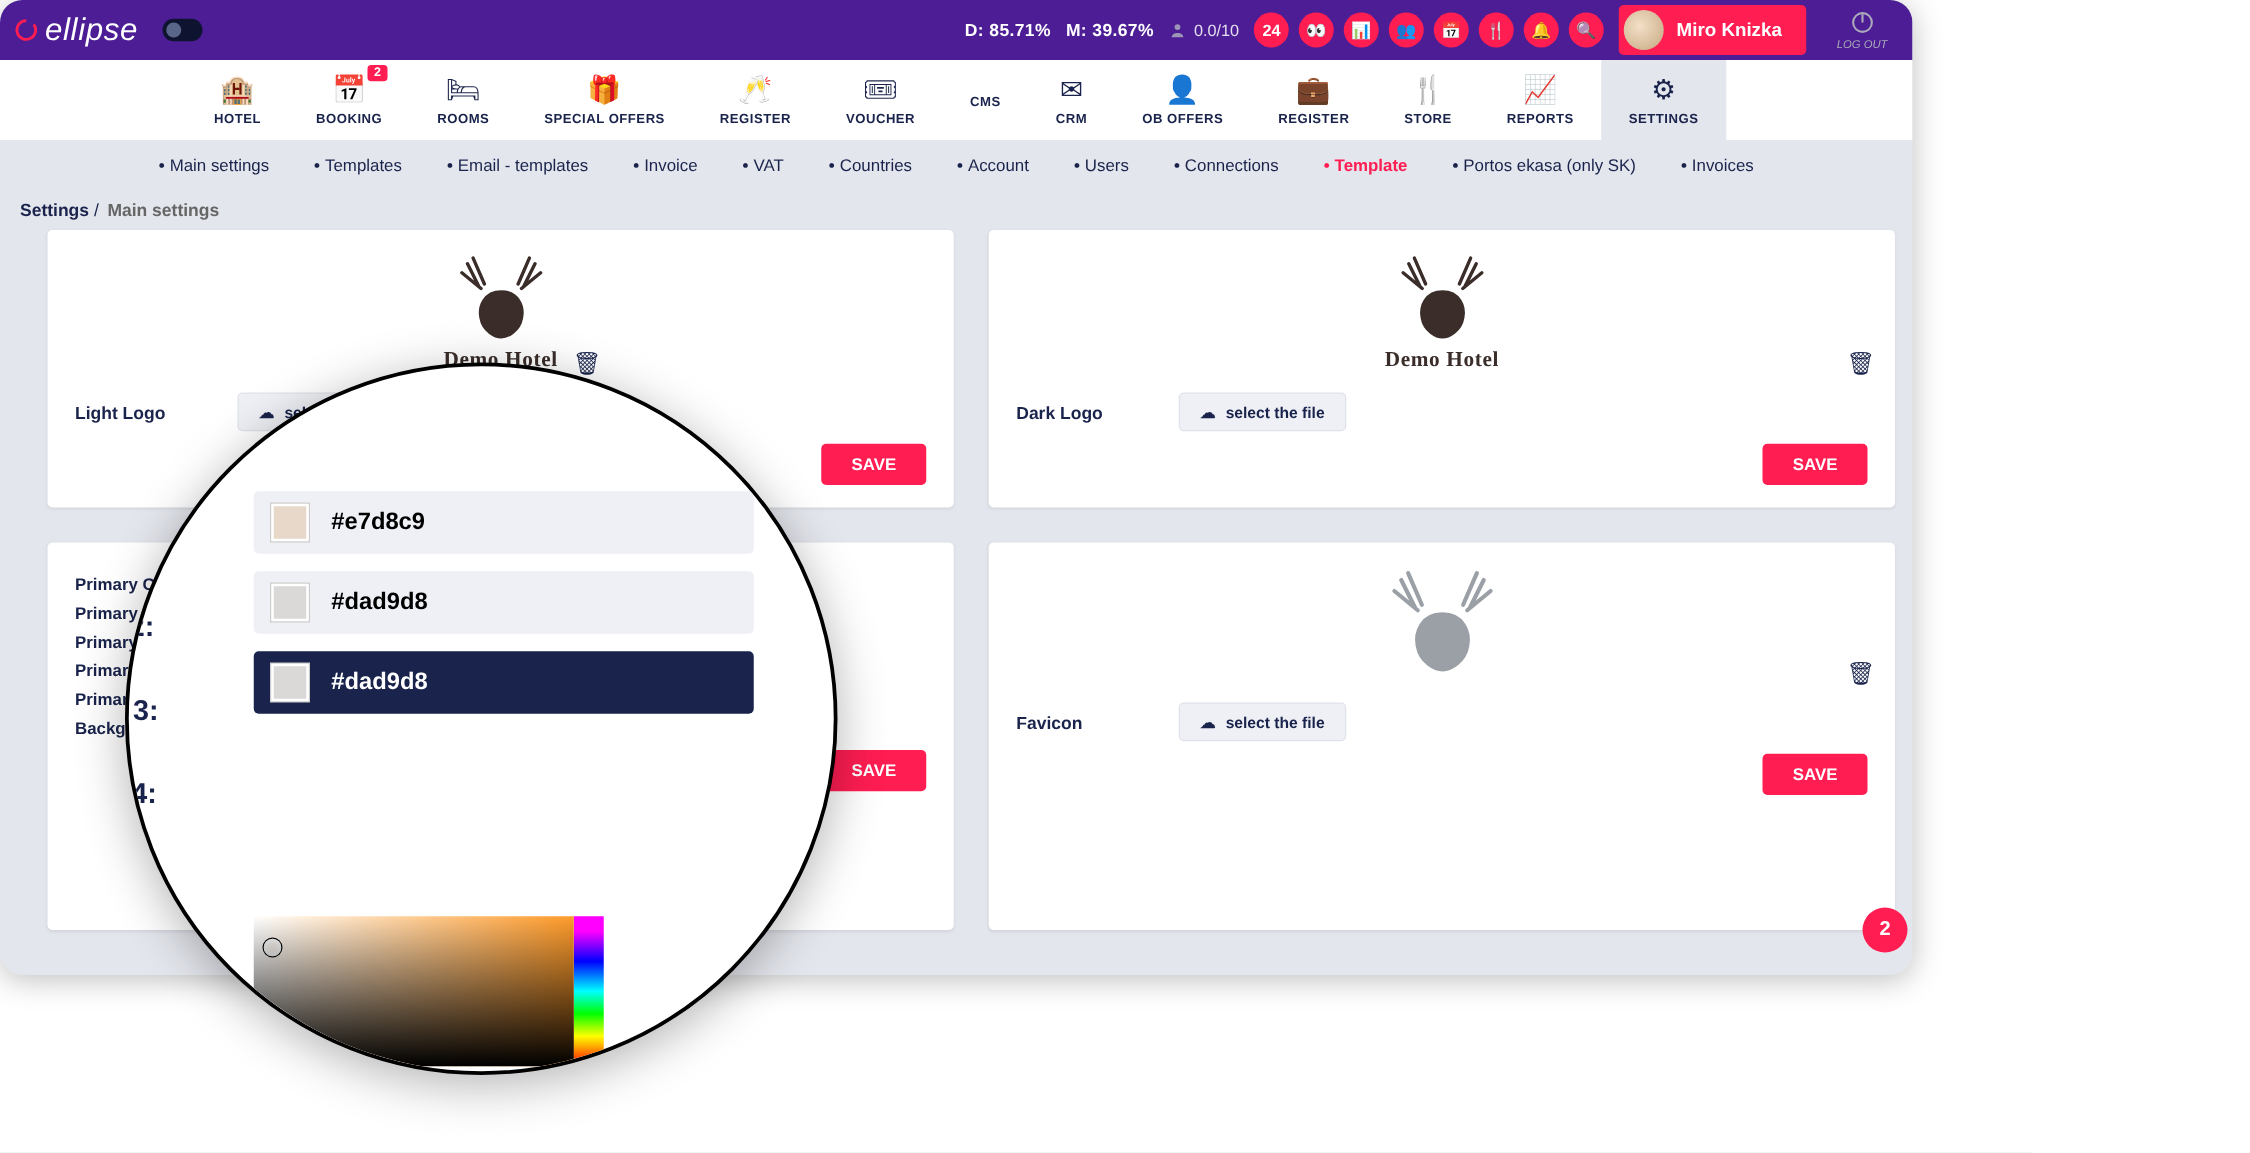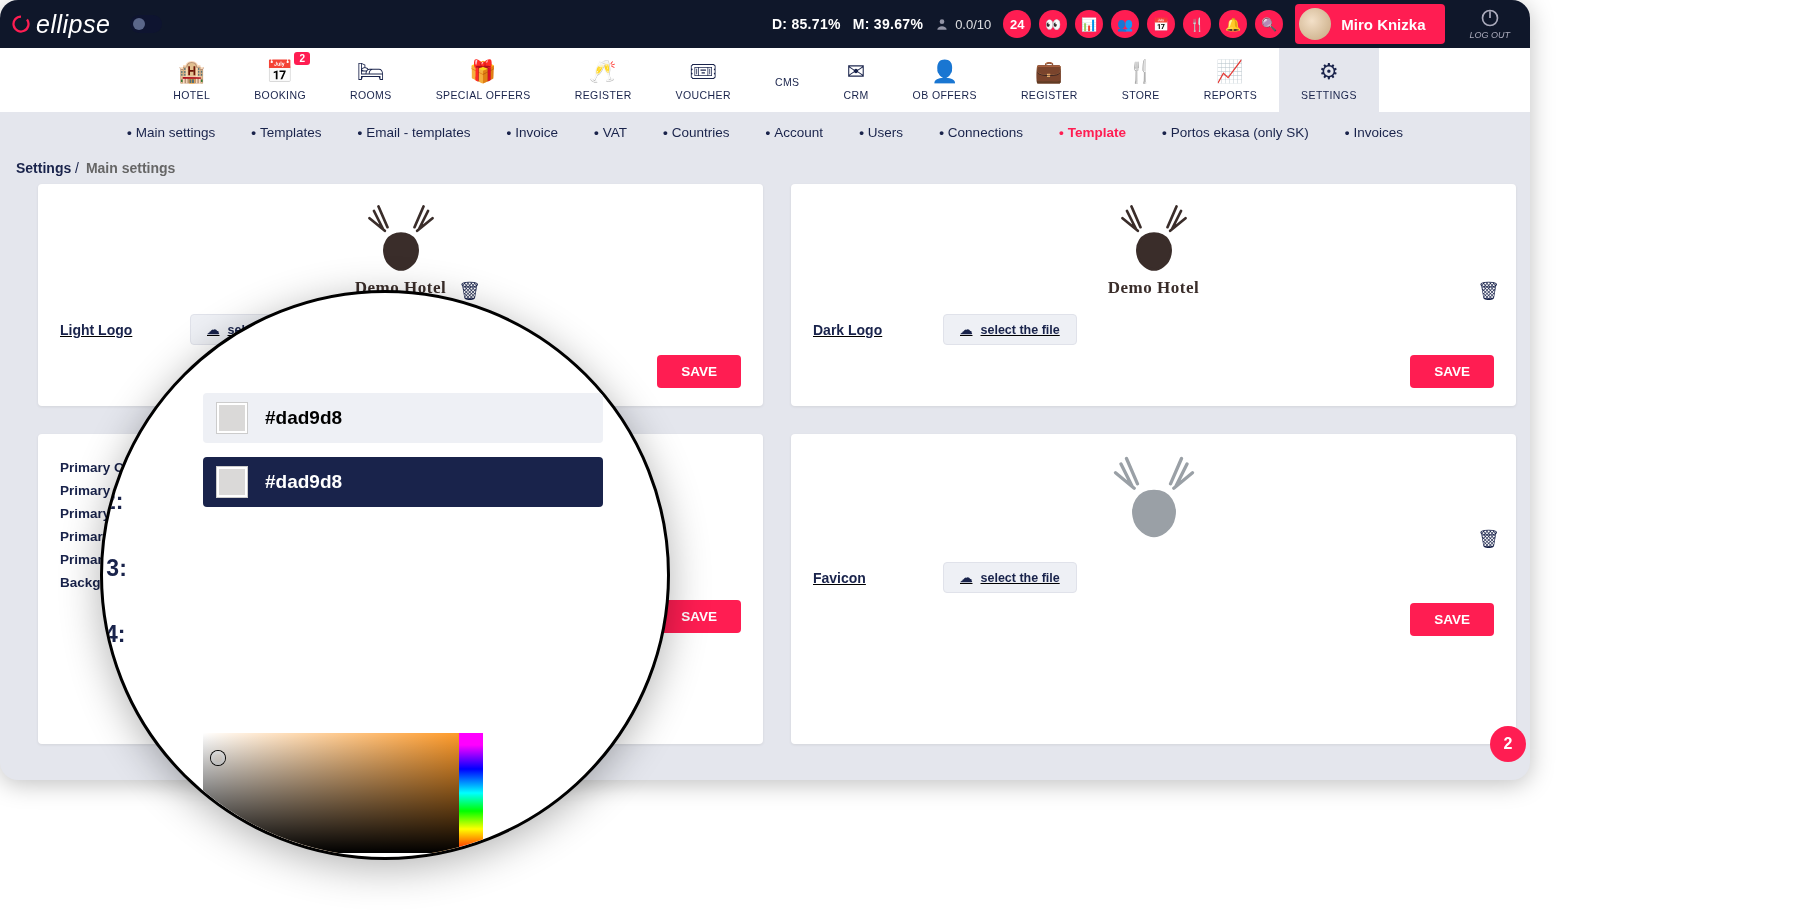--- a/index.html
+++ b/index.html
@@ -2,41 +2,41 @@
 <html><head>
 <meta charset="utf-8">
 <style>
 * { margin: 0; padding: 0; box-sizing: border-box; font-family: -apple-system, BlinkMacSystemFont, "Segoe UI", Arial, sans-serif; }
 body { background: #fff; width: 1800px; height: 922px; overflow: hidden; position: relative; }
 
 
 .frame { width: 1530px; height: 780px; border-radius: 18px; overflow: hidden; box-shadow: 0 4px 24px rgba(0,0,0,0.25); position: relative; background: #e4e6ed; }
 
 
-.topbar { height: 48px; background: #0f172a; display: flex; align-items: center; padding: 0 12px; color: #fff; }
+.topbar { height: 48px; background: #4c1d95; display: flex; align-items: center; padding: 0 12px; color: #fff; }
 .brand { display: flex; align-items: center; gap: 6px; font-style: italic; font-size: 25px; font-weight: 500; margin-right: 20px; letter-spacing: 0.5px;}
 .brand svg { width: 18px; height: 18px; }
 .toggle { width: 32px; height: 18px; background: #0e1430; border-radius: 9px; position: relative; }
 .toggle::after { content:''; position:absolute; width:12px;height:12px;border-radius:50%;background:#5a6689;top:3px;left:3px;}
 .top-right { margin-left: auto; display: flex; align-items: center; gap: 12px; }
 .dm-text { font-size: 14px; font-weight:600; letter-spacing:0.3px;}
 .ratio { display:flex; gap:6px; font-size:13px; opacity:0.85;}
 .round-icons { display:flex; gap:8px; }
 .ricon { width:28px; height:28px; border-radius:50%; background:#ff1d52; display:flex; align-items:center; justify-content:center; font-size:13px; font-weight:700; color:#fff;}
 .user-pill { display:flex; align-items:center; gap:10px; padding:4px 20px 4px 4px; background:#ff1d52; border-radius:4px; color:#fff; font-weight:600; font-size:15px;}
 .avatar { width:32px; height:32px; border-radius:50%; background:#ddd; background: radial-gradient(circle at 40% 40%, #f3e0c8, #c5a77f);}
 .logout { display:flex; flex-direction:column; align-items:center; color:#aab; font-size:9px; gap:2px; margin-left:4px; padding:0 8px;font-style:italic;}
 .logout svg { width:20px; height:20px; }
 
 
 .mainnav { height: 64px; background: #fff; display:flex; align-items:center; justify-content:center; gap:0; }
 .nav-item { display:flex; flex-direction:column; align-items:center; justify-content:center; gap:4px; padding:0 22px; height:100%; cursor:pointer; color:#19234b; position:relative;}
 .nav-item.active { background:#e4e6ed; }
 .nav-item .nticon { font-size:22px; }
-.nav-item .ntlabel { font-size:10.5px; font-weight:400; letter-spacing:0.4px;}
+.nav-item .ntlabel { font-size:10.5px; font-weight:700; letter-spacing:0.4px;}
 .nav-badge { position:absolute; top:4px; right:18px; background:#ff1d52; color:#fff; font-size:10px; font-weight:700; padding:1px 5px; border-radius:3px;}
 
 
 .subtabs { height:40px; background:#e4e6ed; display:flex; align-items:center; justify-content:center; gap:36px; font-size:13.5px; color:#19234b;}
 .subtabs .st { cursor:pointer; font-weight:500;}
 .subtabs .st.active { color:#ff1d52; font-weight:600;}
 .subtabs .dot { margin-right:4px; font-weight:900;}
 
 
 .breadcrumb { padding:8px 16px; font-size:14px; color:#19234b;}
@@ -67,21 +67,21 @@
 .picker-main { flex:1; background: linear-gradient(to right, #fff, #ff9b2a); position:relative;}
 .picker-main::after { content:''; position:absolute; inset:0; background:linear-gradient(to top, #000, transparent);}
 .picker-hue { width:24px; background: linear-gradient(to bottom, #f0f,#f0f 10%, #00f 30%, #0ff 50%, #0f0 65%, #ff0 80%, #f00);}
 .picker-cursor { position:absolute; width:14px;height:14px;border-radius:50%;border:3px solid #fff; box-shadow:0 0 0 1px #000; top:18px; left:8px;}
 
 
 .float-badge { position:absolute; bottom:18px; right:4px; width:36px; height:36px; border-radius:50%; background:#ff1d52; color:#fff; display:flex; align-items:center; justify-content:center; font-weight:700; font-size:16px;}
 
 .card.logo-card { min-height:200px;}
 .logo-top-row { display:flex; align-items:flex-end; justify-content:center; position:relative; margin-bottom:16px;}
-.ctl-row { display:flex; align-items:center; margin-top:8px;text-decoration:underline;}
+.ctl-row { display:flex; align-items:center; margin-top:8px;}
 
 svg { display:block; }
 </style>
 </head>
 <body>
 
 <div class="frame">
 
   <div class="topbar">
     <div class="brand">
@@ -275,20 +275,24 @@
 
   <div class="float-badge">2</div>
 </div>
 
 <div class="magnifier">
   <span class="mag-label" style="top:195px; left:0px;">2:</span>
   <span class="mag-label" style="top:262px; left:-12px;">r 3:</span>
   <span class="mag-label" style="top:328px; left:2px;">4:</span>
   <div class="mag-inner" id="magrows">
       <div class="color-row">
+        <div class="swatch" style="background:#e7d8c9"></div>
+        <span class="cval">#e7d8c9</span>
+      </div>
+      <div class="color-row">
         <div class="swatch" style="background:#dad9d8"></div>
         <span class="cval">#dad9d8</span>
       </div>
       <div class="color-row selected">
         <div class="swatch" style="background:#dad9d8"></div>
         <span class="cval">#dad9d8</span>
       </div>
     </div>
   <div class="picker">
     <div class="picker-main">

